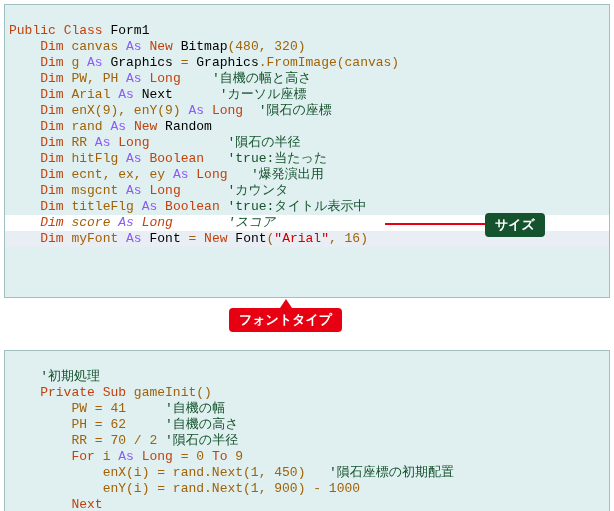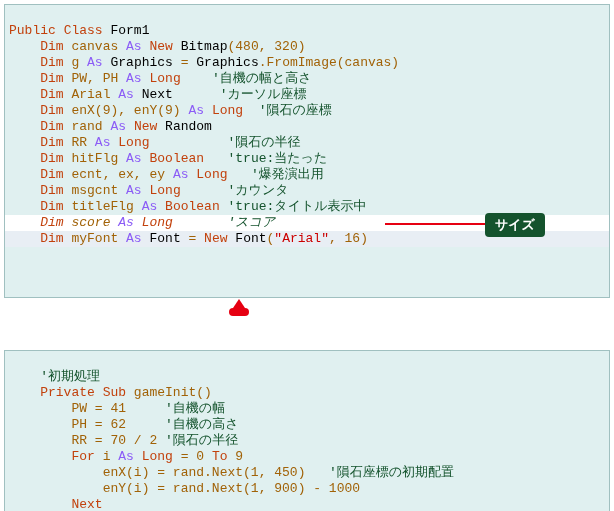--- a/index.html
+++ b/index.html
@@ -105,20 +105,21 @@
   
   <div class="size-line" style="left:380px; top:218px; width:100px;"></div>
   <div class="size-label" style="left:480px; top:208px;">サイズ</div>
 </div>
 
 <div class="annotation-row">
   <div class="callout" style="left:225px;">
     <svg class="arrow-up" viewBox="0 0 12 9">
         <polygon points="6,0 12,9 0,9" fill="#e60012"></polygon>
       </svg>
+    <span>フォントタイプ</span>
   </div>
 </div>
 
 <div class="code-block">
 <span>    <span class="kw-comment">'初期処理</span></span>
 <span>    <span class="kw-blue">Private</span> <span class="kw-blue">Sub</span> <span class="kw-black">gameInit()</span></span>
 <span>        <span class="kw-black">PW = 41</span>     <span class="kw-comment">'自機の幅</span></span>
 <span>        <span class="kw-black">PH = 62</span>     <span class="kw-comment">'自機の高さ</span></span>
 <span>        <span class="kw-black">RR = 70 / 2</span> <span class="kw-comment">'隕石の半径</span></span>
 <span>        <span class="kw-blue">For</span> <span class="kw-black">i</span> <span class="kw-purple">As</span> <span class="kw-dgreen">Long</span><span class="kw-black"> = 0 </span><span class="kw-blue">To</span><span class="kw-black"> 9</span></span>

